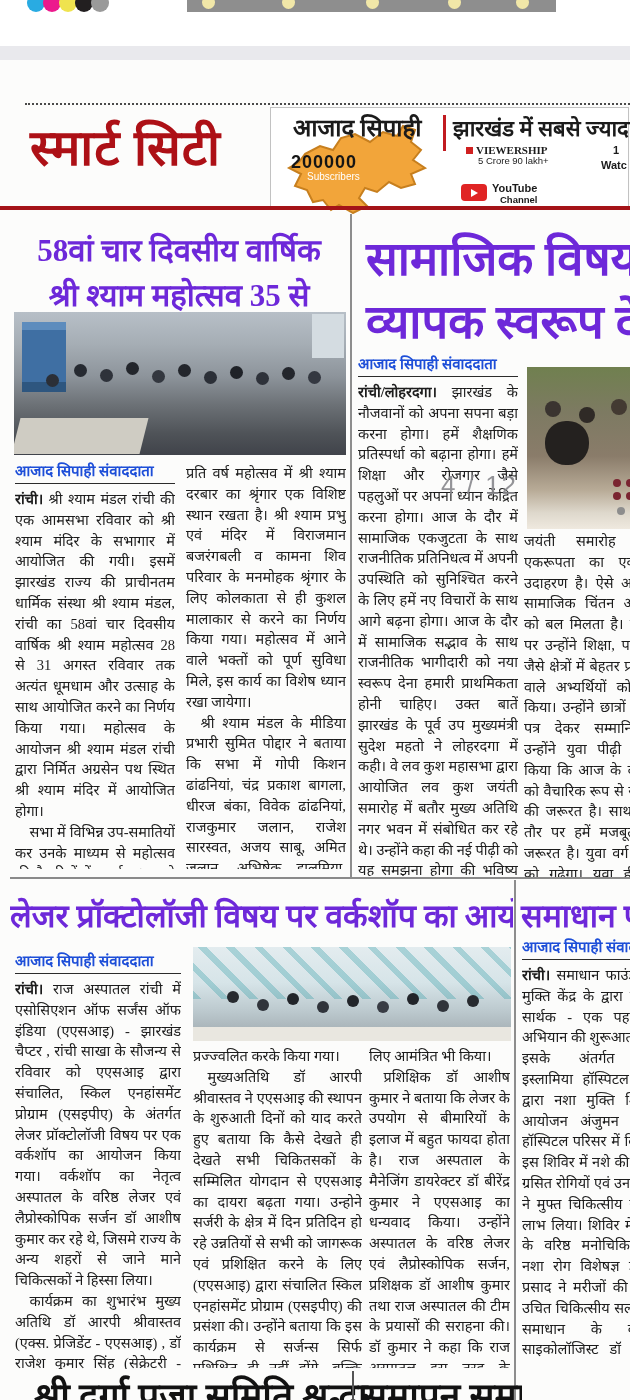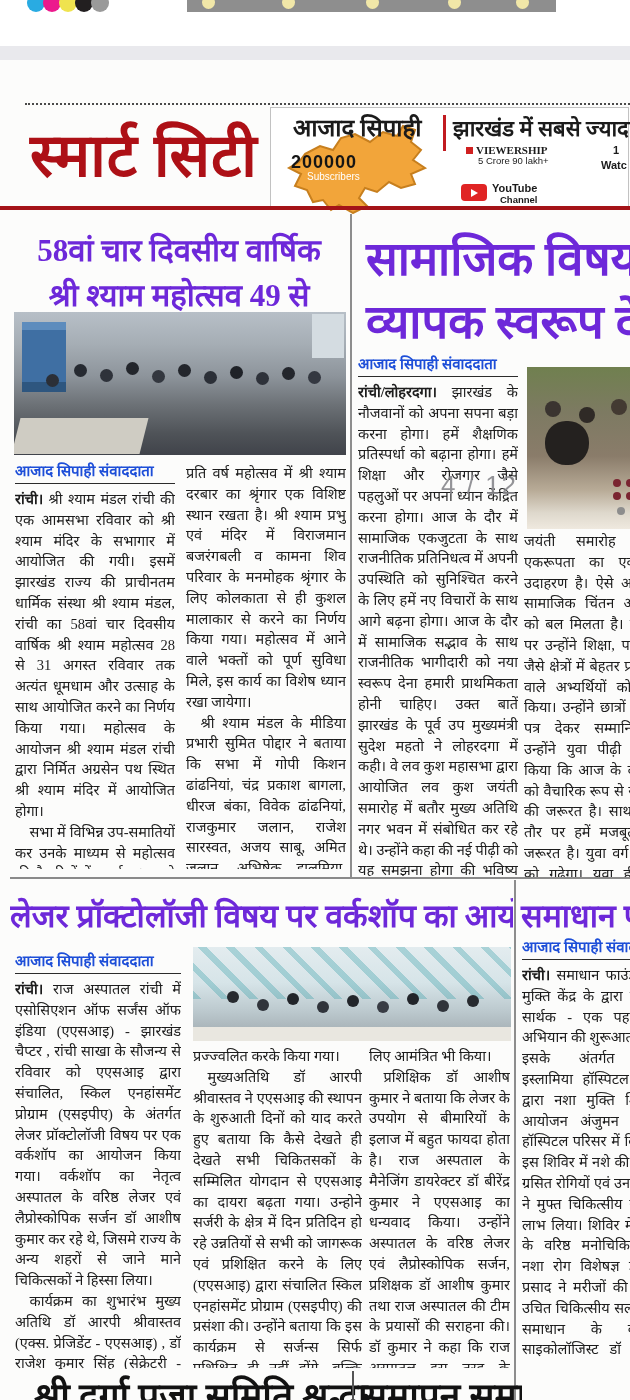--- a/index.html
+++ b/index.html
@@ -9,21 +9,21 @@
   
   .regdot{position:absolute;top:-6px;width:18px;height:18px;border-radius:50%;}
   .regbar{position:absolute;left:187px;top:0;width:369px;height:12px;background:#8e8e8e;}
   .regbar i{position:absolute;top:-4px;width:13px;height:13px;border-radius:50%;background:#f1e7a8;}
 
   
   .sheetedge{position:absolute;left:0;top:46px;width:630px;height:14px;background:#e9e9ed;}
   .sheet{position:absolute;left:0;top:60px;width:630px;height:1340px;background:#fcfcfb;}
 
   .dotted{position:absolute;left:25px;top:103px;width:605px;border-top:2px dotted #4a4a4a;}
-  .masthead{position:absolute;left:30px;top:112px;font-size:60px;font-weight:700;color:#ad1016;letter-spacing:1px;}
+  .masthead{position:absolute;left:30px;top:112px;font-size:50px;font-weight:700;color:#ad1016;letter-spacing:1px;}
 
   
   .adbox{position:absolute;left:270px;top:107px;width:357px;height:99px;border:1px solid #c2c2c2;background:#ffffff;}
   .adbox .brand{position:absolute;left:22px;top:2px;font-size:24px;font-weight:700;white-space:nowrap;}
   .adbox .redbar{position:absolute;left:172px;top:7px;width:3px;height:36px;background:#c11b20;}
   .adbox .tagline{position:absolute;left:182px;top:4px;font-size:22px;font-weight:700;white-space:nowrap;}
   .adbox .vwlabel{position:absolute;left:195px;top:36px;font-size:11px;font-weight:700;
                   font-family:Liberation Serif, serif;white-space:nowrap;}
   .adbox .vwlabel .sq{display:inline-block;width:7px;height:7px;background:#d02020;margin-right:3px;}
   .adbox .vwvalue{position:absolute;left:207px;top:47px;font-size:9.5px;font-weight:400;
@@ -139,21 +139,21 @@
     <div class="corner2">Watc</div>
     <div class="ytbadge"></div>
     <div class="yt1">YouTube</div>
     <div class="yt2">Channel</div>
   </div>
 
   <div class="redrule"></div>
 
   <div class="hl hl1">
     <div>58वां चार दिवसीय वार्षिक</div>
-    <div>श्री श्याम महोत्सव 49 से</div>
+    <div>श्री श्याम महोत्सव 35 से</div>
   </div>
   <div class="photo photo1">
     <div class="poster"></div>
     <div class="window"></div>
     <div class="heads"></div>
     <div class="papers"></div>
   </div>
   <div class="byline" style="left:15px;top:460px;width:160px;">आजाद सिपाही संवाददाता</div>
   <div class="coltext" style="left:15px;top:489px;width:160px;height:380px;"><span class="lead">रांची।</span><span> श्री श्याम मंडल रांची की एक आमसभा रविवार को श्री श्याम मंदिर के सभागार में आयोजित की गयी। इसमें झारखंड राज्य की प्राचीनतम धार्मिक संस्था श्री श्याम मंडल, रांची का 58वां चार दिवसीय वार्षिक श्री श्याम महोत्सव 28 से 31 अगस्त रविवार तक अत्यंत धूमधाम और उत्साह के साथ आयोजित करने का निर्णय किया गया। महोत्सव के आयोजन श्री श्याम मंडल रांची द्वारा निर्मित अग्रसेन पथ स्थित श्री श्याम मंदिर में आयोजित होगा।
  सभा में विभिन्न उप-समातियों कर उनके माध्यम से महोत्सव की तैयारियों में समर्पण भाव से कार्य पर विचार विमर्श कर मंदिर परिसर की साफ सफाई एवं रंग रोगन का कार्य पर चर्चा की गयी। बता दें कि</span></div>

